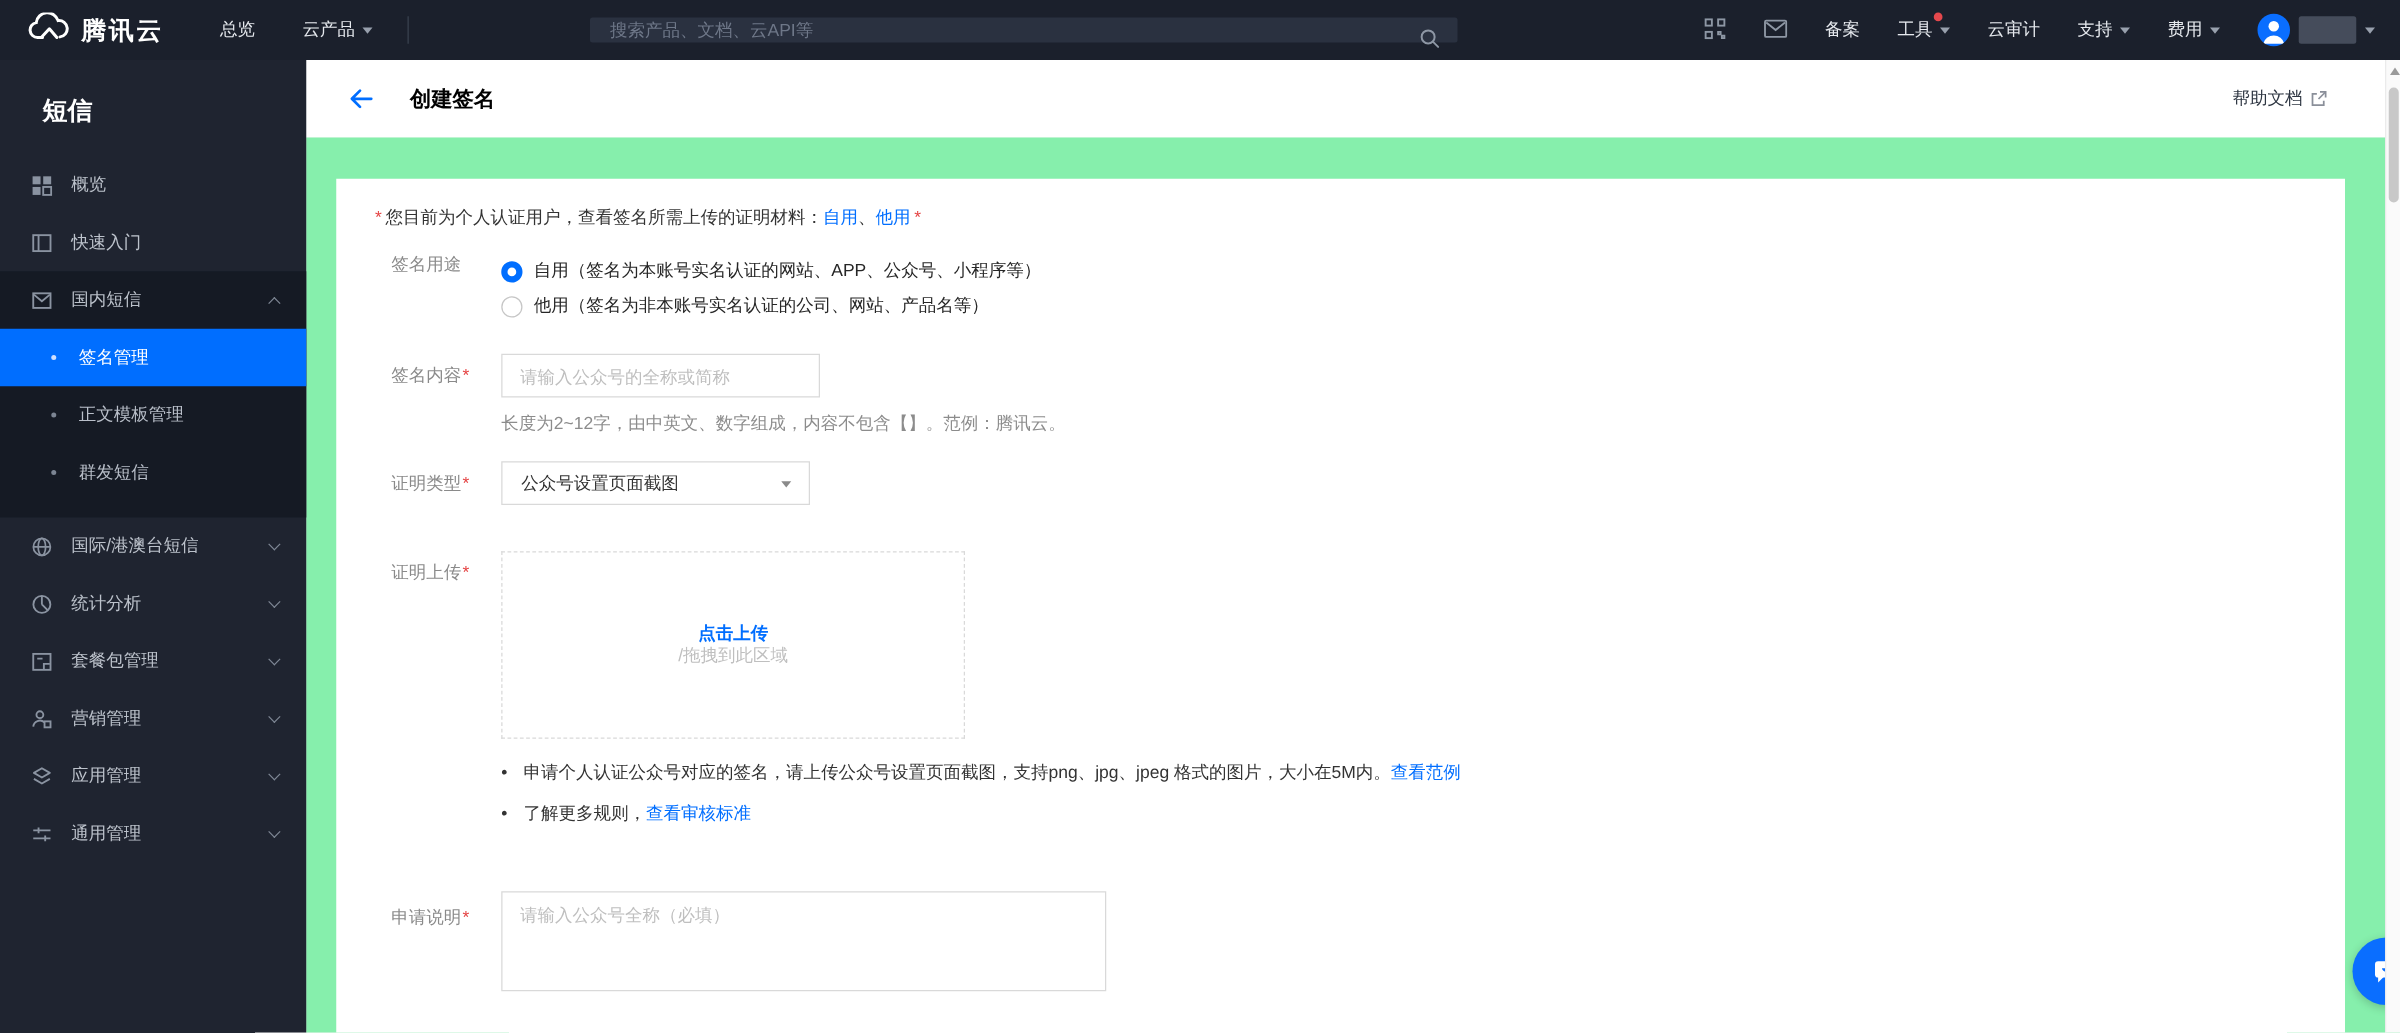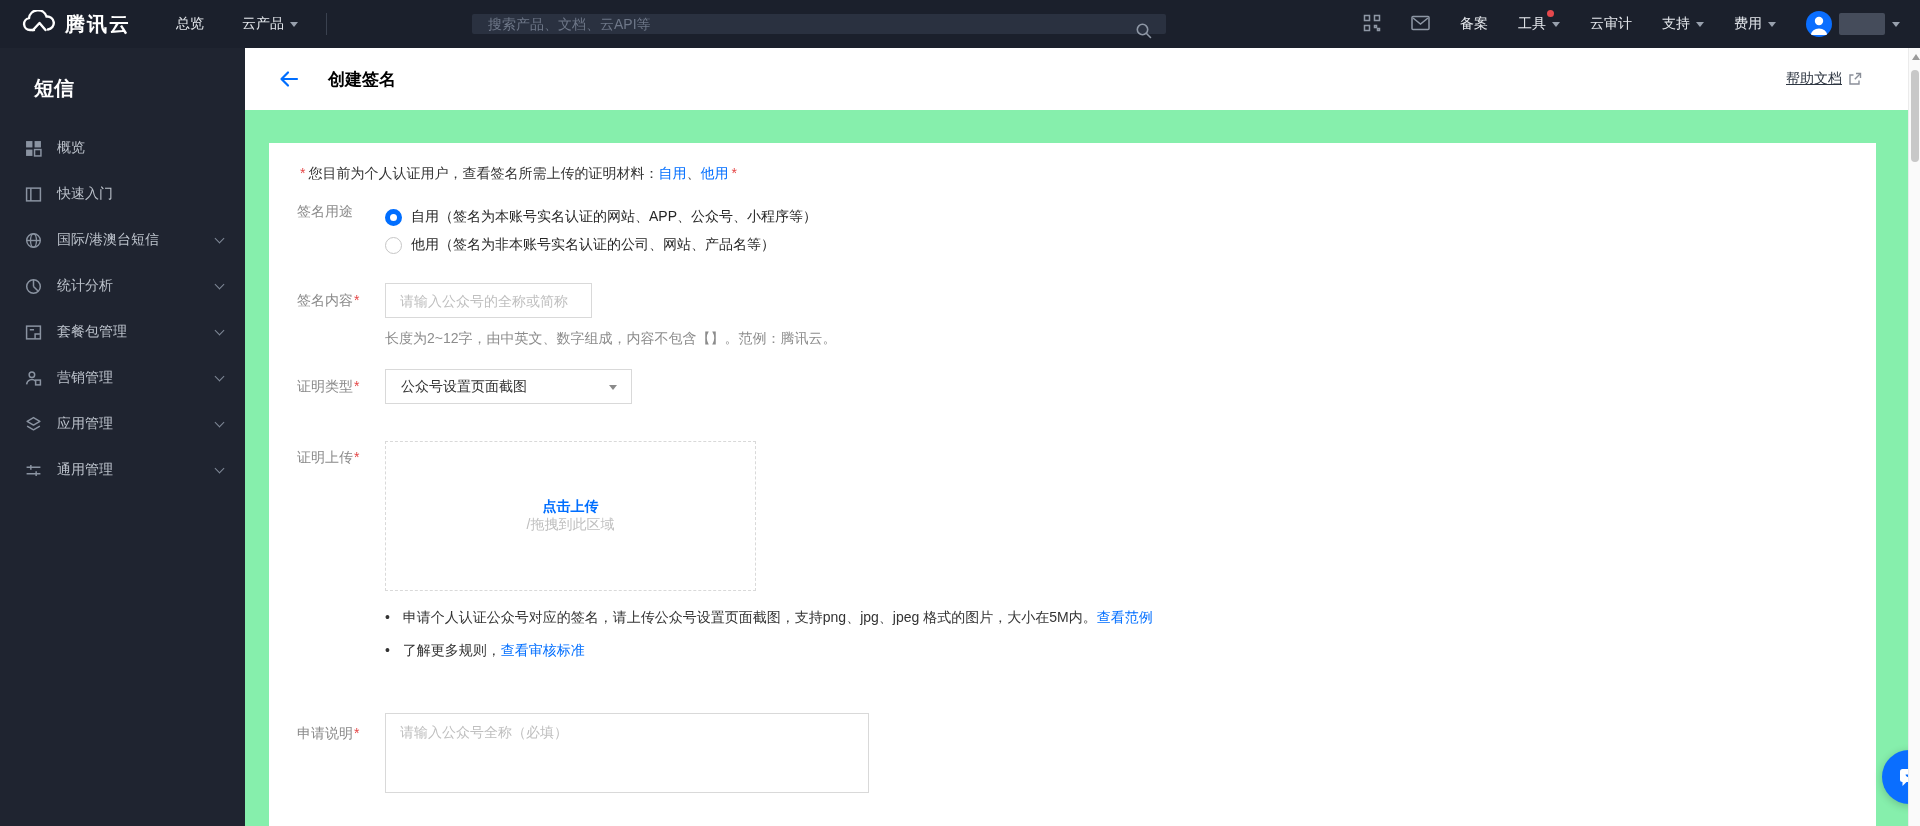--- a/index.html
+++ b/index.html
@@ -45,49 +45,49 @@
   .sb-dot { width:4px; height:4px; border-radius:50%; background:#7c8593; margin-right:18px; flex:none; }
   .sb-sub.active { background:#006eff; color:#fff; }
   .sb-sub.active .sb-dot { background:#cfe0ff; }
 
   
   .main { position:absolute; left:245px; top:48px; width:1675px; height:778px; }
   .page-header { height:62px; background:#fff; display:flex; align-items:center; }
   .back-btn { margin-left:33px; width:22px; height:22px; border:none; background:none; cursor:pointer; padding:0; }
   .page-title { margin-left:28px; font-size:17px; font-weight:bold; color:#000; }
   .help-link { margin-left:auto; margin-right:58px; font-size:14px; color:#2e3642; cursor:pointer;
-    display:flex; align-items:center; gap:6px;text-decoration:underline; }
+    display:flex; align-items:center; gap:6px; }
   .content { position:absolute; top:62px; left:0; right:0; bottom:0; background:#86efac; overflow:hidden; }
   .card { margin:33px 44px 0 24px; background:#fff; height:1000px; padding:22px 0 0 28px; }
 
   .notice { font-size:14px; color:#333; margin-bottom:20px; }
   .req { color:#e54545; padding:0 3px; font-style:normal; }
   .blue-link { color:#006eff; cursor:pointer; text-decoration:none; }
 
-  .form-row { display:flex; }
+  .form-row { display:flex;margin-left:16px; }
   .form-label { width:88px; flex:none; font-size:14px; color:#8a8a8a; white-space:nowrap; }
   .form-label .req { padding:0 0 0 1px; }
 
   .row-usage { margin-bottom:24px; }
   .radio-line { display:flex; align-items:center; gap:9px; height:28px; font-size:14px; color:#262626; cursor:pointer; }
   .radio-outer { width:17px; height:17px; border-radius:50%; background:#fff; flex:none; }
   .radio-on  { border:5px solid #006eff; }
   .radio-off { border:1px solid #c6c6c6; }
 
   .row-type { margin-bottom:31px; }
   .row-content { margin-bottom:21px; }
   .row-proof { margin-bottom:37px; }
   .row-upload { margin-bottom:46px; }
   .pt-center { padding-top:9px; }
   .pt-up { padding-top:8px; }
 
   .select { width:247px; height:35px; border:1px solid #d9d9d9; background:#fff; display:flex;
     align-items:center; padding:0 30px 0 15px; font-size:14px; color:#333; position:relative; cursor:pointer; }
   .select .caret { position:absolute; right:14px; top:15px; border-top-color:#8a8a8a; }
-  .text-input { width:207px; height:35px; border:1px solid #d9d9d9; padding:0 14px; font-size:14px;
+  .text-input { width:255px; height:35px; border:1px solid #d9d9d9; padding:0 14px; font-size:14px;
     color:#333; outline:none; }
   .text-input::placeholder, .apply-ta::placeholder { color:#bfbfbf; }
   .helper { font-size:14px; color:#8c8c8c; margin-top:12px; }
 
   .upload-box { width:371px; height:150px; border:1px dashed #d9d9d9; background:#fff; display:flex;
     align-items:center; justify-content:center; font-size:14px; cursor:pointer;flex-direction:column; }
   .upload-click { color:#006eff; font-weight:bold; }
   .upload-drag { color:#bfbfbf; }
   .tips { margin-top:10px; font-size:14px; color:#333; }
   .tip-line { line-height:33px; }
@@ -196,20 +196,42 @@
   </div>
 
   <div class="sb-item">
     <svg class="sb-icon" viewBox="0 0 16 16" fill="none" stroke="#8a93a1" stroke-width="1.4">
       <rect x="1.5" y="2" width="13" height="12"></rect>
         <path d="M5.5 2v12"></path>
     </svg>
     <span>快速入门</span>
   </div>
 
+  <div class="sb-group">
+    <div class="sb-item">
+      <svg class="sb-icon" viewBox="0 0 16 16" fill="none" stroke="#8a93a1" stroke-width="1.4">
+        <rect x="1.5" y="2.5" width="13" height="11"></rect>
+          <path d="M2 3.5l6 5 6-5"></path>
+      </svg>
+      <span>国内短信</span>
+      <i class="chev up"></i>
+    </div>
+    <div class="sb-sub active">
+      <i class="sb-dot"></i>
+      <span>签名管理</span>
+    </div>
+    <div class="sb-sub">
+      <i class="sb-dot"></i>
+      <span>正文模板管理</span>
+    </div>
+    <div class="sb-sub">
+      <i class="sb-dot"></i>
+      <span>群发短信</span>
+    </div>
+  </div>
 
   <div class="sb-item">
     <svg class="sb-icon" viewBox="0 0 16 16" fill="none" stroke="#8a93a1" stroke-width="1.3">
       <circle cx="8" cy="8" r="6.4"></circle>
         <ellipse cx="8" cy="8" rx="2.8" ry="6.4"></ellipse>
         <path d="M1.6 8h12.8"></path>
     </svg>
     <span>国际/港澳台短信</span>
     <i class="chev"></i>
   </div>

